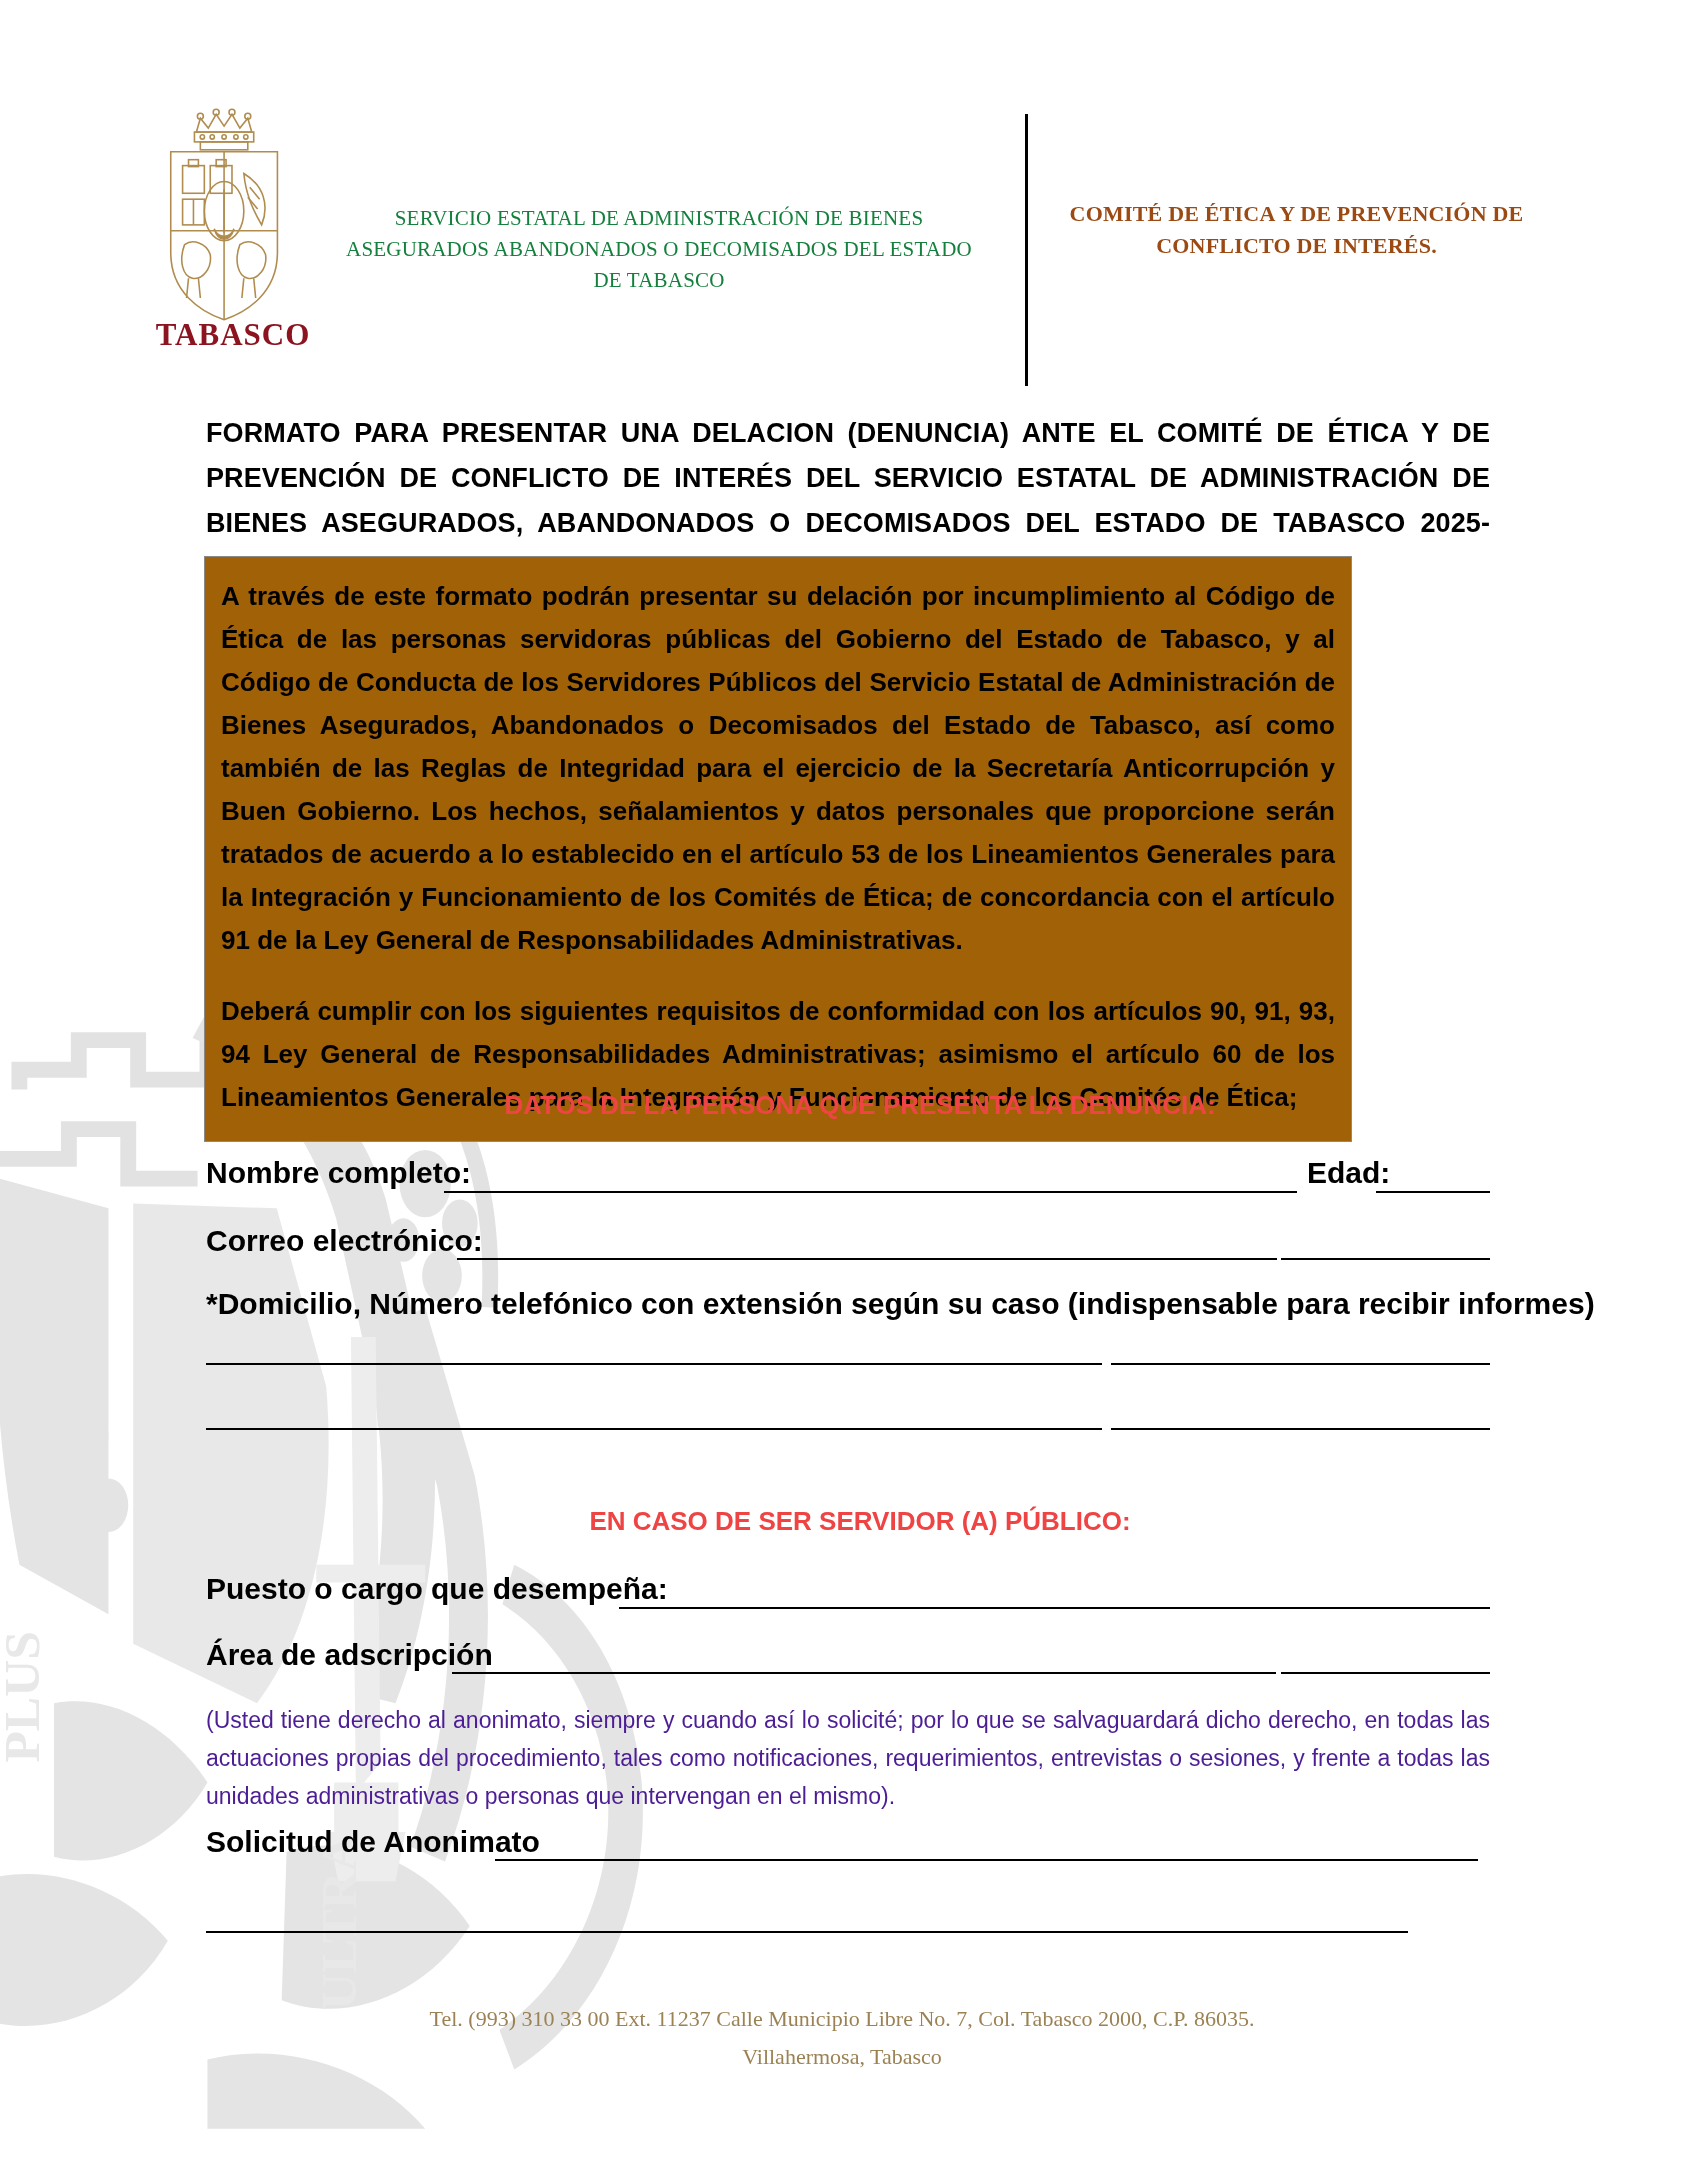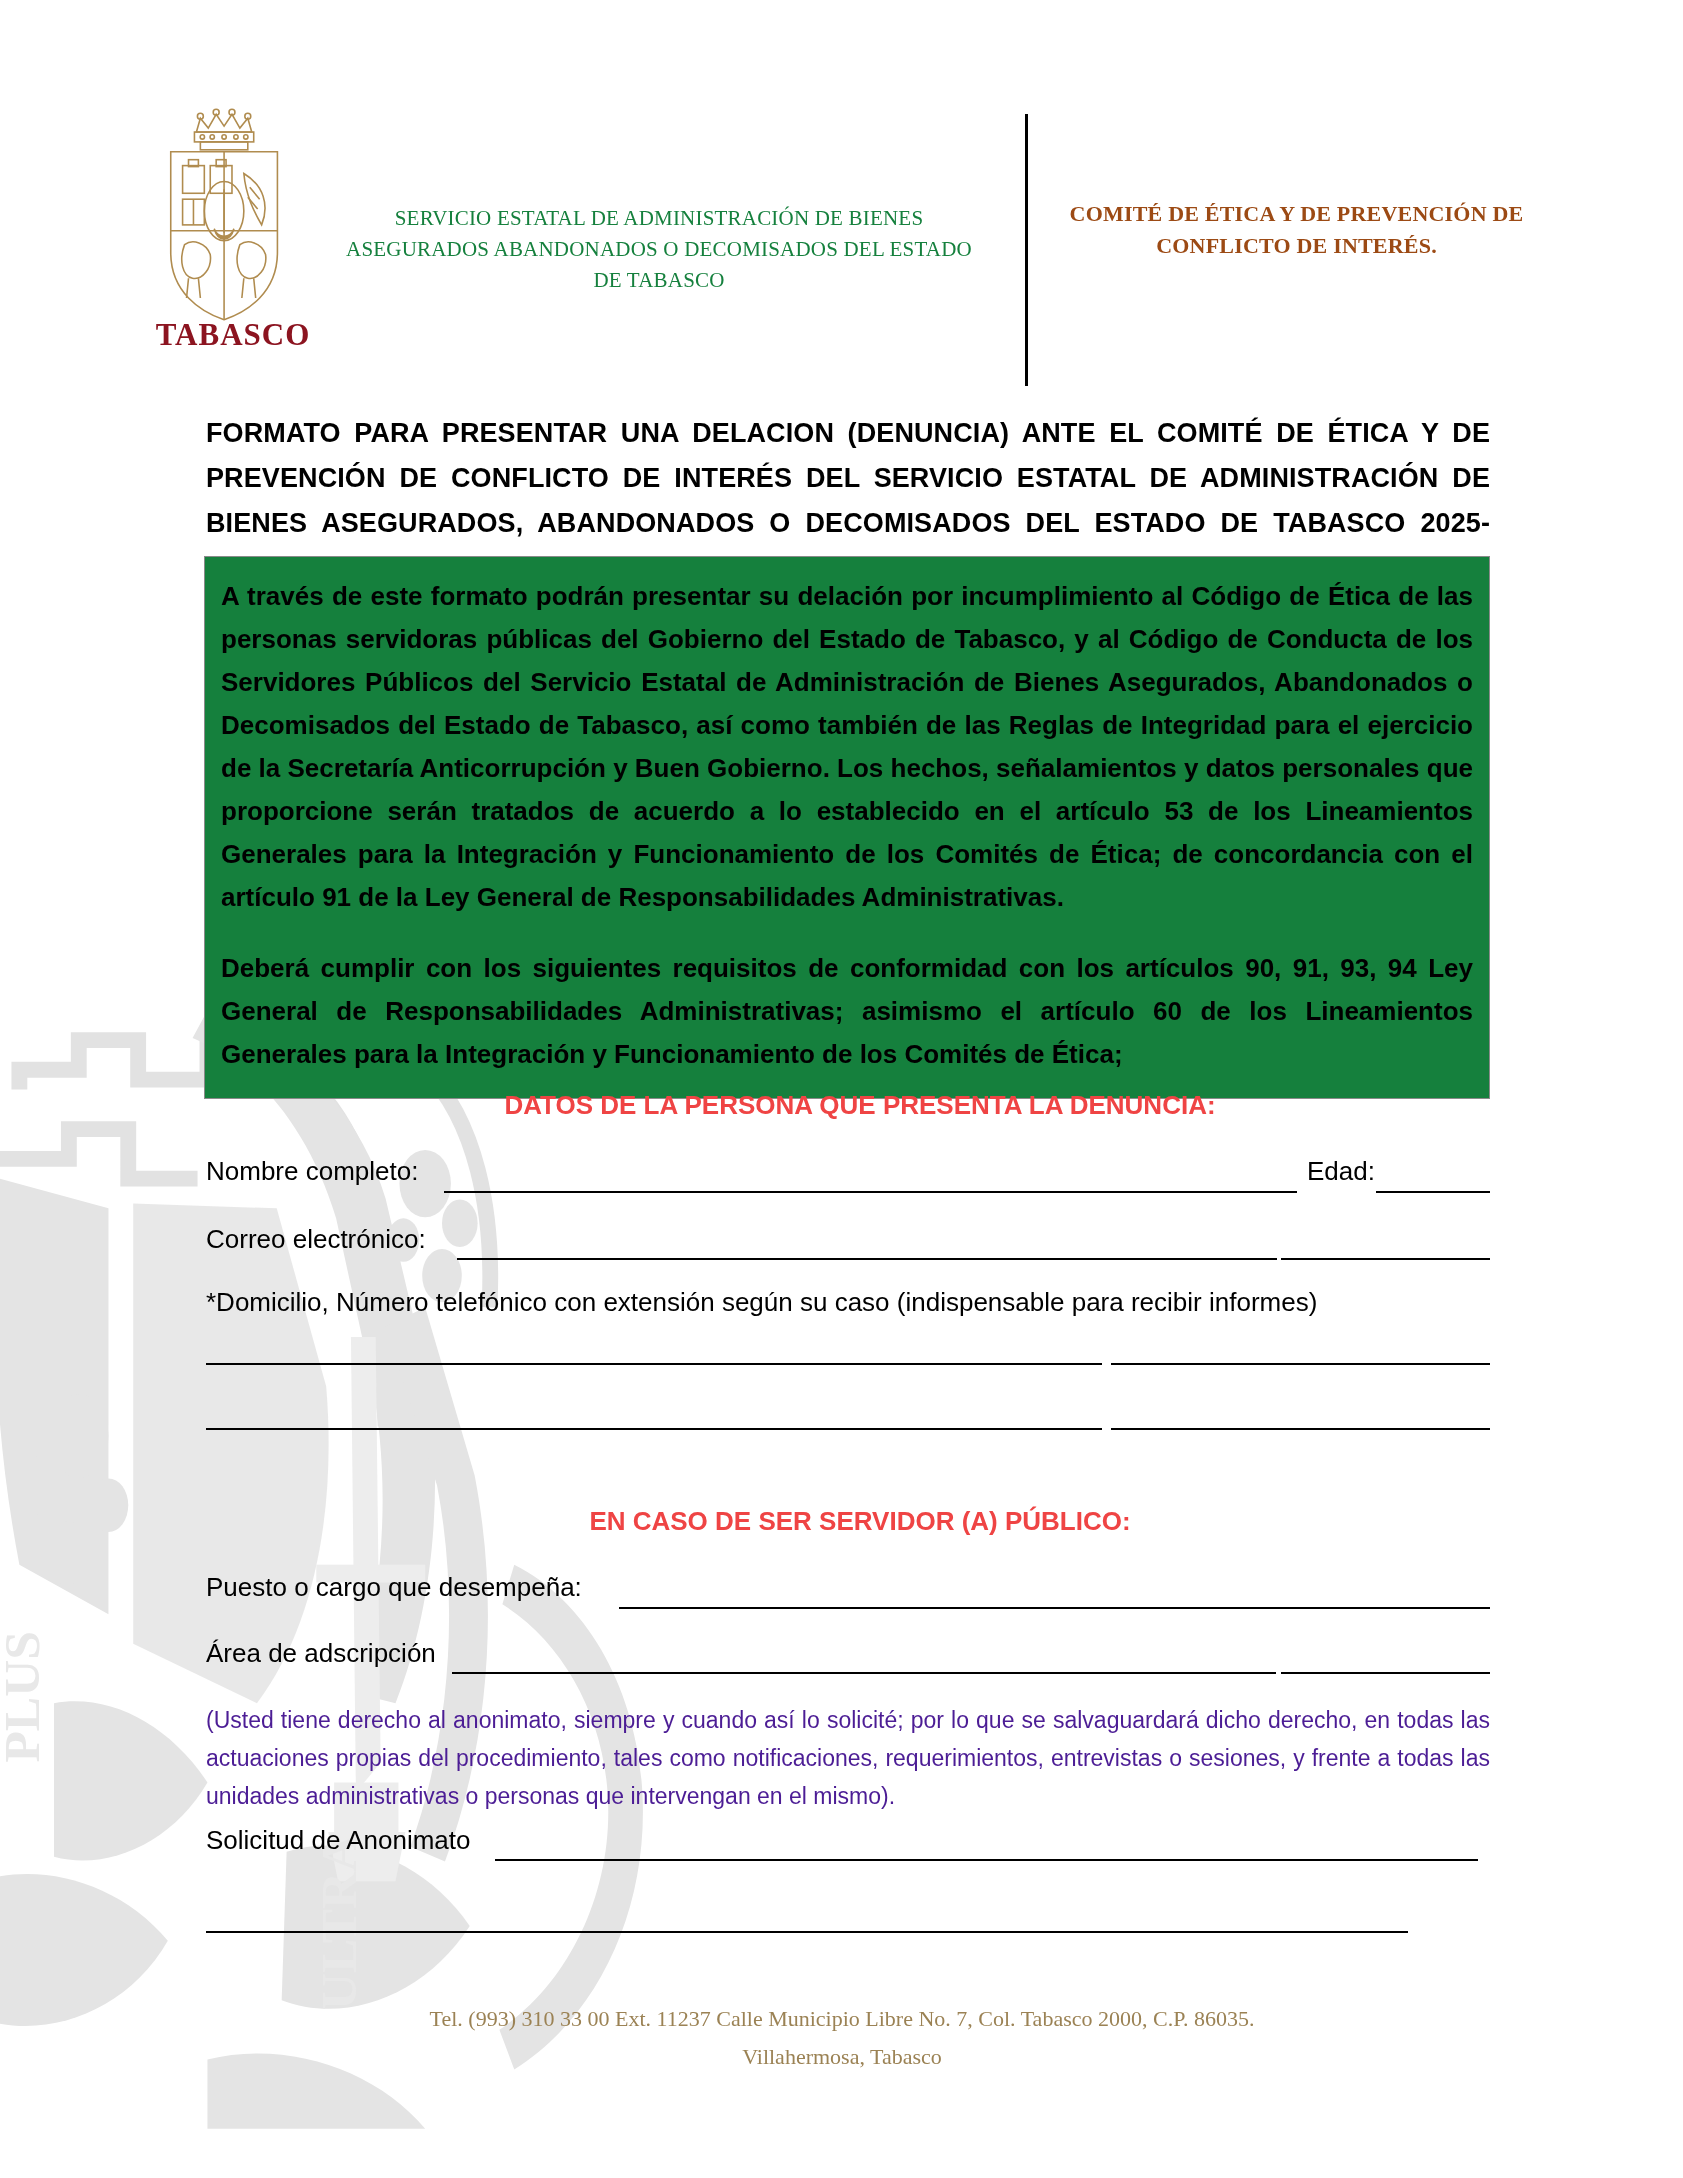--- a/index.html
+++ b/index.html
@@ -117,24 +117,24 @@
     color: #000000;
     z-index: 2;
     letter-spacing: 0.1px;
   }
 
   
   .graybox {
     position: absolute;
     left: 204px;
     top: 556px;
-    width: 1286px;
+    width: 1148px;
     padding: 18px 16px 22px 16px;
     box-sizing: border-box;
-    background: #15803d;
+    background: #a16207;
     border: 1px solid #8a8a8a;
     z-index: 2;
   }
   .graybox p {
     margin: 0;
     font-family: "Liberation Sans Narrow", "Liberation Sans", sans-serif;
     font-stretch: condensed;
     font-weight: bold;
     font-size: 26px;
     line-height: 43px;
@@ -161,23 +161,24 @@
     font-stretch: condensed;
     font-weight: bold;
     font-size: 26px;
     color: #ef4444;
     margin-top: 8px;
   }
   .fld-label {
     position: absolute;
     font-family: "Liberation Sans Narrow", "Liberation Sans", sans-serif;
     font-stretch: condensed;
-    font-size: 26px;
+    font-size: 30px;
     color: #000000;
     white-space: nowrap;
+    font-weight: bold;
   }
   .rule {
     position: absolute;
     height: 2px;
     background: #000000;
   }
   .note {
     position: absolute;
     left: 206px;
     width: 1284px;

